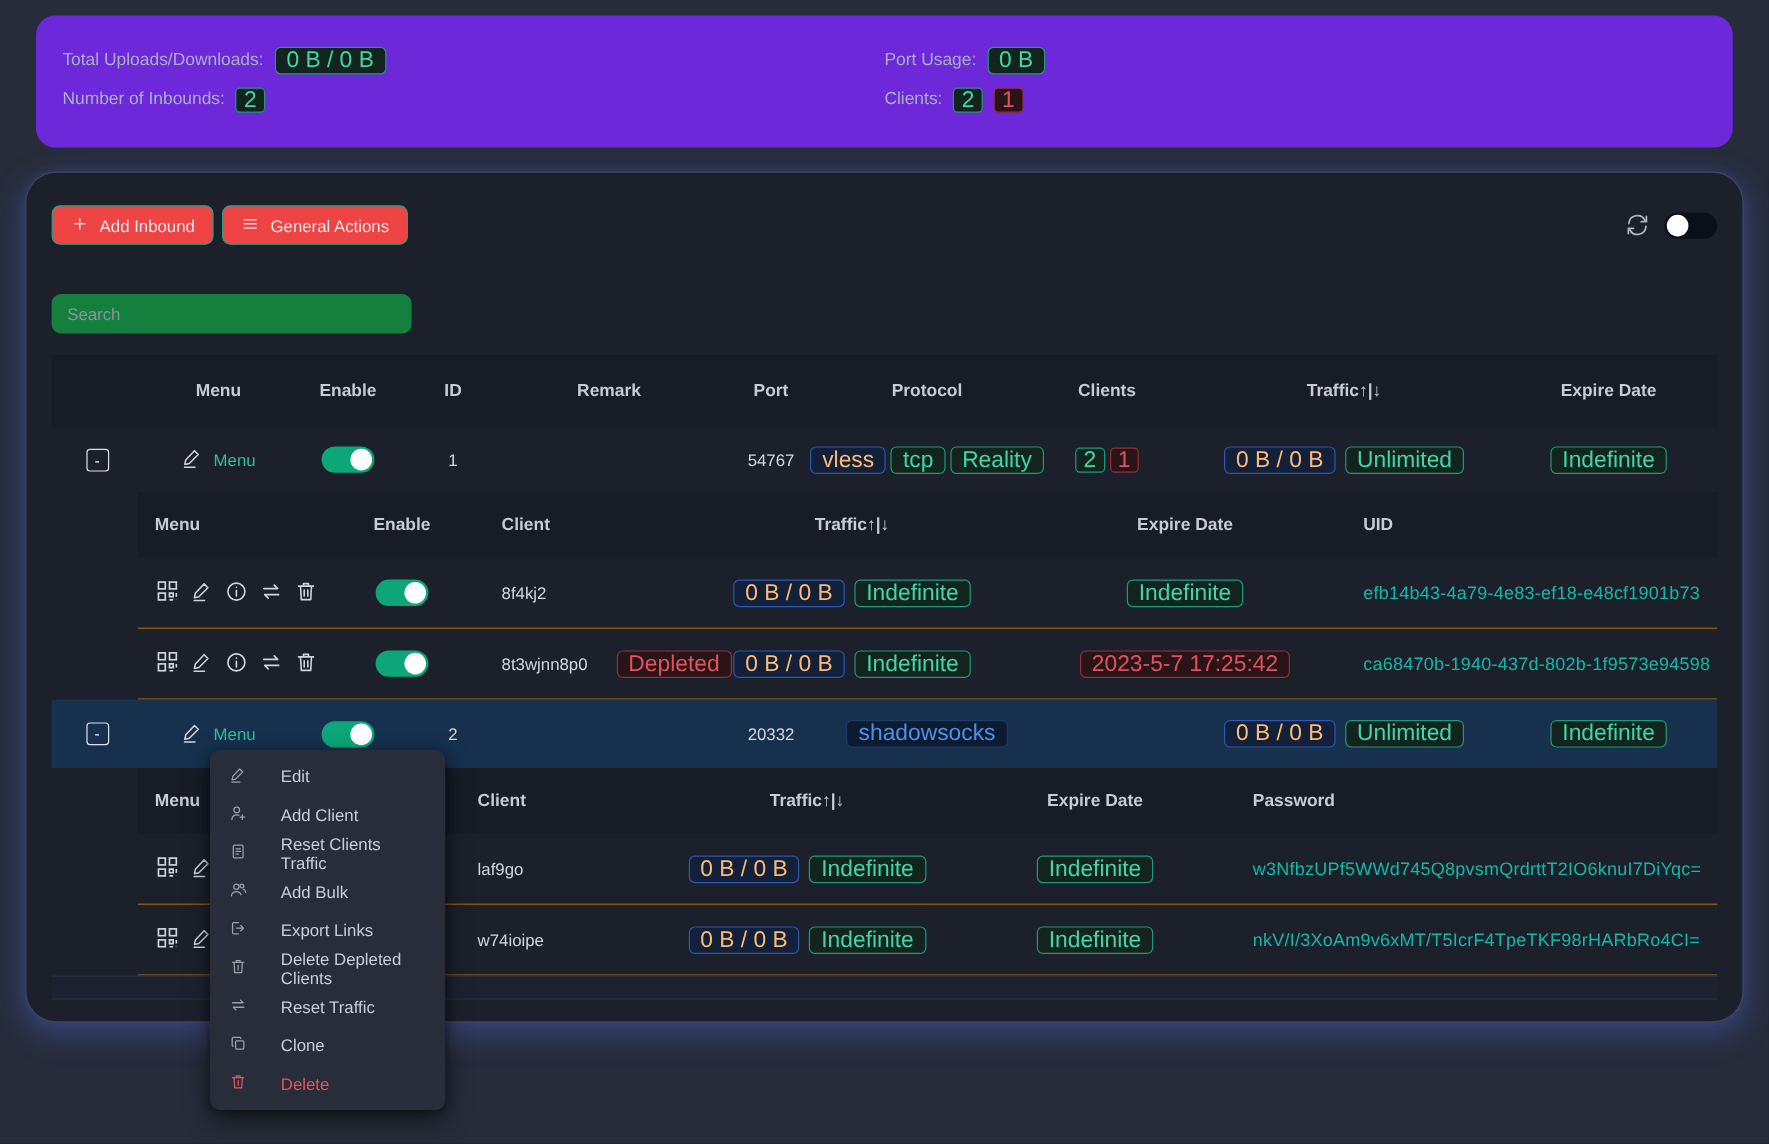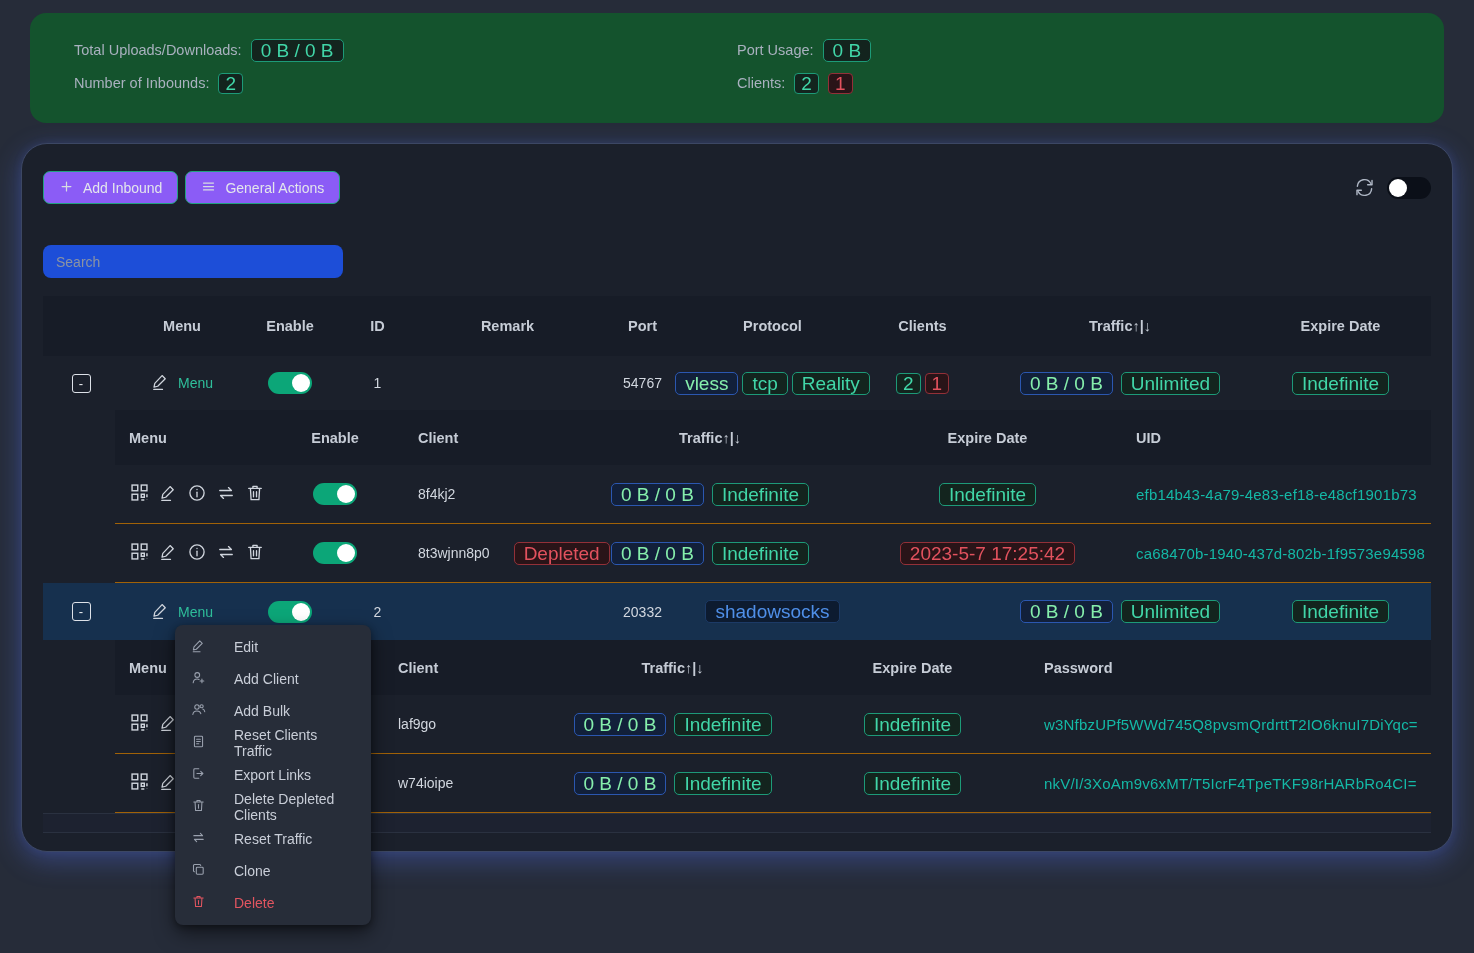--- a/index.html
+++ b/index.html
@@ -7,65 +7,65 @@
   body {
     background:#262c39;
     font-family:"Liberation Sans", sans-serif;
     color:#d2d7df;
     font-size:14px;
   }
   .page { padding:13px 14px; }
 
   
   .stats-card {
-    background:#14532d; border-radius:16px; height:110px;
-    margin:0 16px; padding:24px 44px;
+    background:#6d28d9; border-radius:16px; height:110px;
+    margin:0 16px; padding:24px 22px;
     display:grid; grid-template-columns:1fr 1fr;
   }
   .stat-row { display:flex; align-items:center; gap:9px; height:26px; margin-bottom:7px; }
   .stat-label { color:#a9b1bf; font-size:14.5px; }
 
   .badge {
     display:inline-flex; align-items:center; justify-content:center;
     padding:2px 9px; border-radius:5px; font-size:19px; border:1px solid;
     white-space:nowrap; line-height:17px;
   }
   .badge.green { color:#41d6a8; border-color:#1d9a78; background:#13241e; }
-  .badge.blue  { color:#86efac; border-color:#2b57b0; background:#12203a; }
+  .badge.blue  { color:#fdba74; border-color:#2b57b0; background:#12203a; }
   .badge.red   { color:#e2525e; border-color:#933038; background:#291418; }
   .badge.navy  { color:#4f8fe8; border-color:#1c3a66; background:#0d1b30; }
   .badge.sq    { padding:1px 6px; border-radius:4px; }
 
   
   .main-panel {
     position:relative; margin:20px 7px 0; height:709px;
     background:#1b202b; border-radius:26px;
     border:1px solid #3c4764;
     box-shadow:0 8px 26px 2px rgba(91,118,255,.30), 0 0 10px rgba(91,118,255,.12);
     padding:27px 21px 19px;
   }
   .toolbar { display:flex; align-items:center; }
   .btn {
     height:33px; display:inline-flex; align-items:center; gap:9px; padding:0 15px;
-    background:#8b5cf6; border:1px solid #22a381; border-radius:7px;
+    background:#ef4444; border:1px solid #22a381; border-radius:7px;
     color:#e3e6ec; font-size:14px; cursor:pointer;
   }
   .btn + .btn { margin-left:7px; }
   .btn svg { color:#d7dbe2; }
   .toolbar-right { margin-left:auto; display:flex; align-items:center; gap:13px; }
   .icon-btn { color:#aeb6c4; display:inline-flex; cursor:pointer; }
 
   .switch { width:44px; height:22px; border-radius:11px; background:#0ca678; position:relative; flex:0 0 auto; cursor:pointer; }
   .switch .knob { width:18px; height:18px; border-radius:50%; background:#fff; position:absolute; top:2px; right:2px; }
   .switch.off { background:#0b0f18; }
   .switch.off .knob { left:2px; right:auto; }
 
   .search {
     margin-top:41px; display:block; width:300px; height:33px;
-    background:#1d4ed8; border:none; border-radius:8px;
+    background:#15803d; border:none; border-radius:8px;
     color:#c6ccd6; padding:12px 13px; font-size:14px; outline:none;
     font-family:"Liberation Sans", sans-serif;
   }
   .search::placeholder { color:#8b93a3; }
 
   
   .tbl { margin-top:18px; }
   .grid { display:grid; align-items:center; }
   .g-main { grid-template-columns:76px 126px 90px 85px 175px 95px 165px 135px 260px 1fr; }
   .g-sub1 { grid-template-columns:165px 110px 175px 290px 265px 1fr; }
@@ -476,36 +476,36 @@
       <div class="cm-item">
         <span><svg viewBox="0 0 24 24" width="15" height="15" fill="none" stroke="currentColor" stroke-width="1.7" stroke-linecap="round" stroke-linejoin="round">
               <circle cx="10" cy="8" r="3.8"></circle>
               <path d="M3.5 20.5c.5-4 3-6 6.5-6 1.1 0 2.1.2 2.9.6"></path>
               <path d="M17.5 14.5v6M14.5 17.5h6"></path>
             </svg></span>
         <span>Add Client</span>
       </div>
       <div class="cm-item">
         <span><svg viewBox="0 0 24 24" width="15" height="15" fill="none" stroke="currentColor" stroke-width="1.7" stroke-linecap="round" stroke-linejoin="round">
+              <rect x="5.5" y="3.5" width="13" height="17" rx="1.5"></rect>
+              <path d="M9 8.5h6M9 12h6M9 15.5h3.5"></path>
+            </svg></span>
+        <span>Reset Clients Traffic</span>
+      </div>
+      <div class="cm-item">
+        <span><svg viewBox="0 0 24 24" width="15" height="15" fill="none" stroke="currentColor" stroke-width="1.7" stroke-linecap="round" stroke-linejoin="round">
               <circle cx="9.5" cy="8" r="3.5"></circle>
               <path d="M3 20c.4-3.7 2.9-5.6 6.5-5.6 3.2 0 5.5 1.5 6.2 4.2"></path>
               <circle cx="17" cy="6.8" r="2.5"></circle>
               <path d="M18.8 11.2c1.9.7 3 2.2 3.2 4.4"></path>
             </svg></span>
         <span>Add Bulk</span>
       </div>
       <div class="cm-item">
         <span><svg viewBox="0 0 24 24" width="15" height="15" fill="none" stroke="currentColor" stroke-width="1.7" stroke-linecap="round" stroke-linejoin="round">
-              <rect x="5.5" y="3.5" width="13" height="17" rx="1.5"></rect>
-              <path d="M9 8.5h6M9 12h6M9 15.5h3.5"></path>
-            </svg></span>
-        <span>Reset Clients Traffic</span>
-      </div>
-      <div class="cm-item">
-        <span><svg viewBox="0 0 24 24" width="15" height="15" fill="none" stroke="currentColor" stroke-width="1.7" stroke-linecap="round" stroke-linejoin="round">
               <path d="M12.5 4.5H6A1.5 1.5 0 0 0 4.5 6v12A1.5 1.5 0 0 0 6 19.5h6.5"></path>
               <path d="M15.5 8.5l3.5 3.5-3.5 3.5M9.5 12H19"></path>
             </svg></span>
         <span>Export Links</span>
       </div>
       <div class="cm-item">
         <span><svg viewBox="0 0 24 24" width="15" height="15" fill="none" stroke="currentColor" stroke-width="1.7" stroke-linecap="round" stroke-linejoin="round">
               <path d="M4.5 6.5h15M9.5 6.5V4h5v2.5M6.5 6.5l.8 13.5h9.4l.8-13.5"></path>
               <path d="M12 10.5v6"></path>
             </svg></span>

